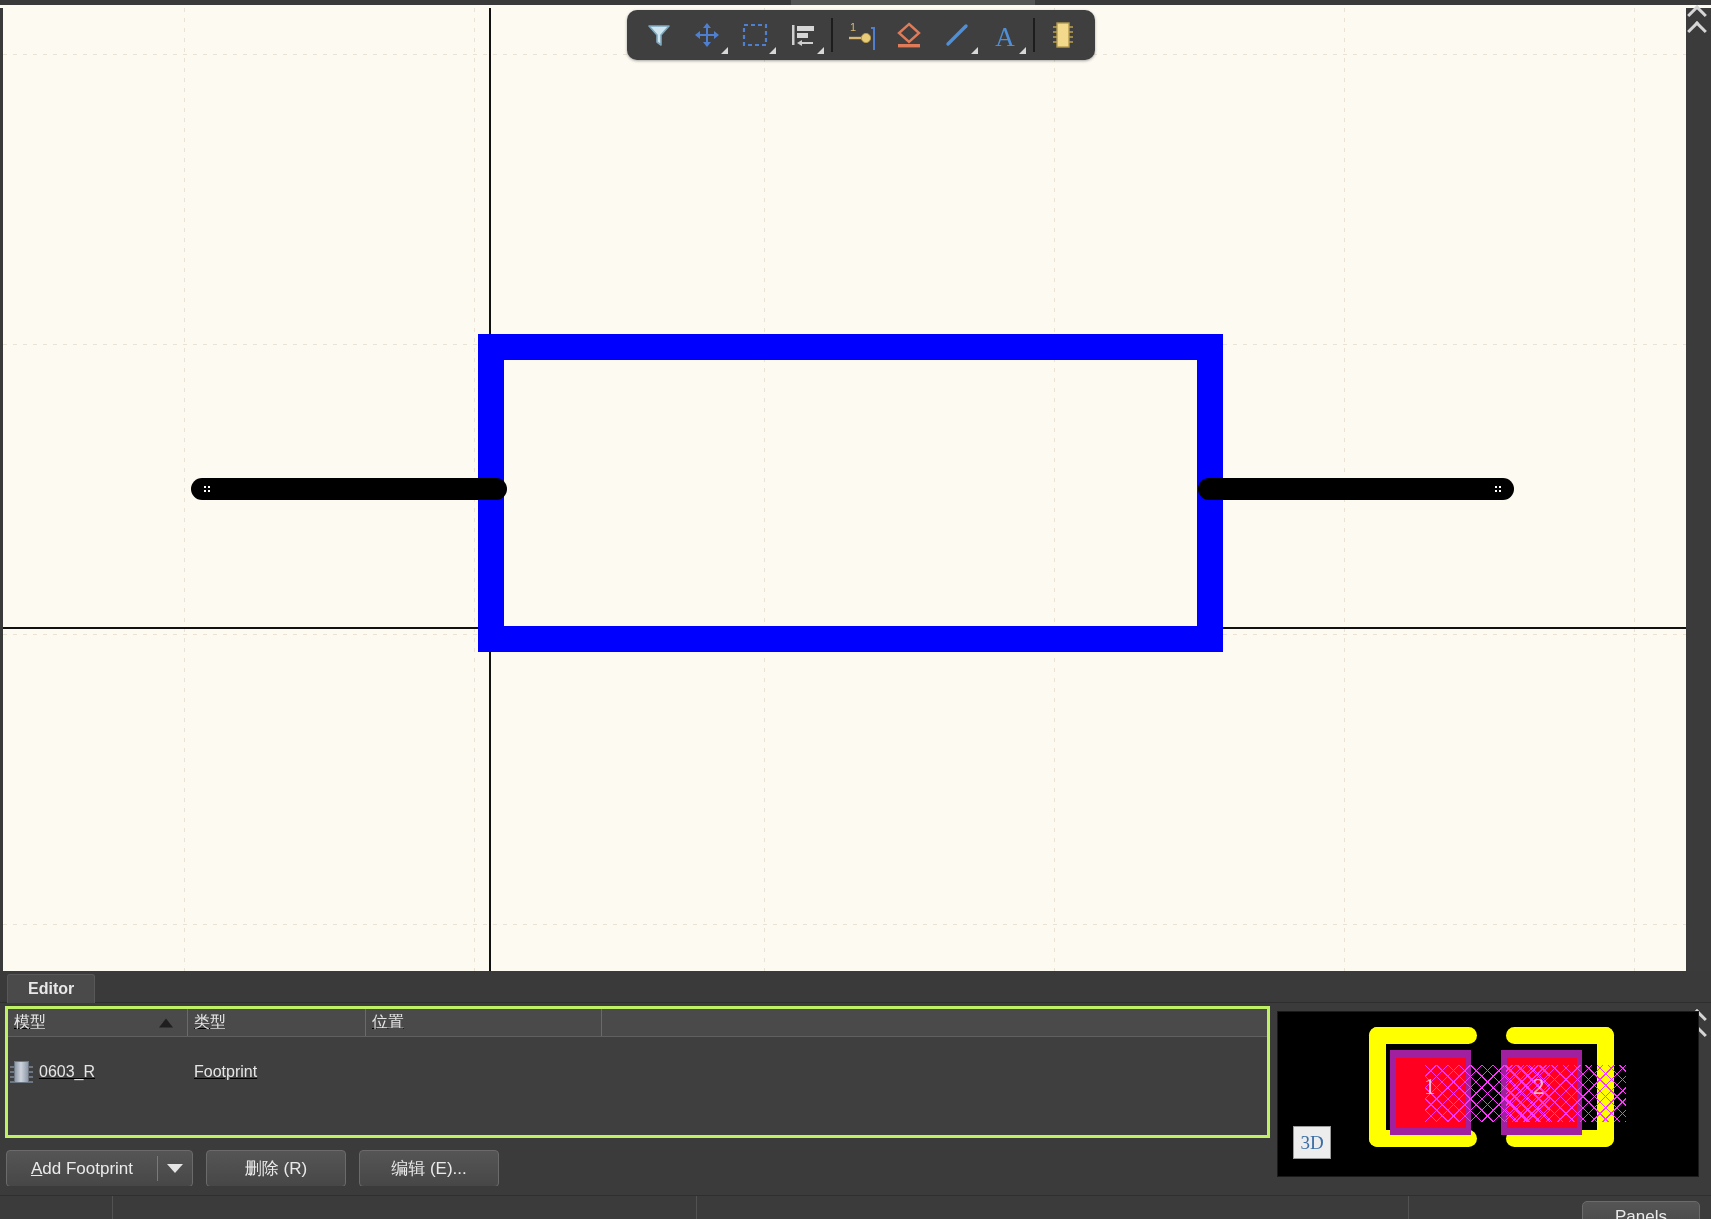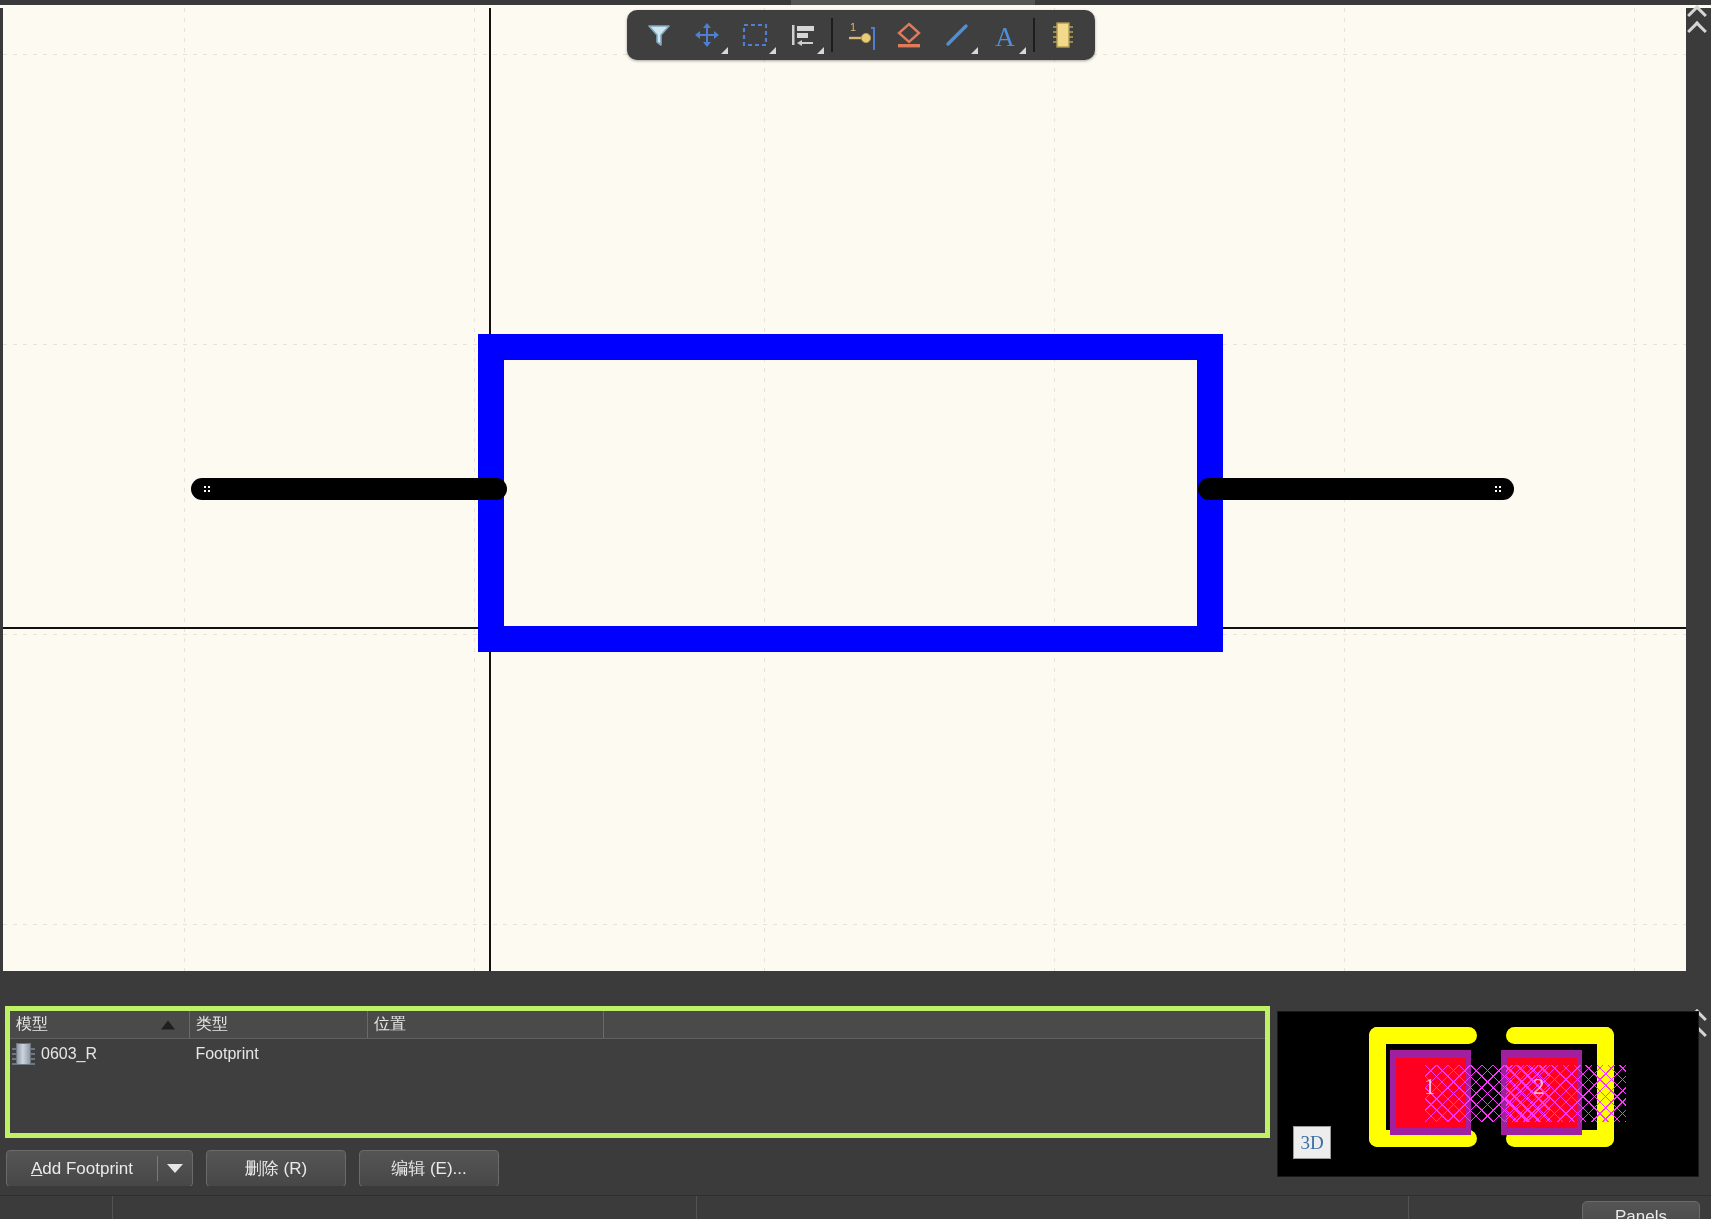--- a/index.html
+++ b/index.html
@@ -121,21 +121,22 @@
     border-bottom: none;
     border-radius: 3px 3px 0 0;
     color: #e8e8e8; font-size: 16px; font-weight: bold;
     cursor: pointer;
   }
 
   .list-panel {
     position: absolute; left: 5px; top: 35px;
     width: 1265px; height: 132px;
     background: #3f3f3f;
-    border: 5px solid #bef264;
+    border: 3px solid #bef264;
+    text-decoration: underline;
   }
   .list-head {
     display: flex; height: 28px;
     background: #4a4a4a;
     border-bottom: 1px solid #606060;
   }
   .lh-cell {
     position: relative;
     display: flex; align-items: center;
     color: #e6e6e6; font-size: 16px;
@@ -148,20 +149,21 @@
     width: 0; height: 0;
     border-left: 7px solid transparent;
     border-right: 7px solid transparent;
     border-bottom: 9px solid #1f1f1f;
   }
   .list-body { position: relative; }
   .row {
     display: flex; align-items: center; height: 30px;
     color: #e6e6e6; font-size: 16px;
     cursor: pointer;
+    margin-top: 20px;
   }
   .row-cell { padding-left: 6px; display: flex; align-items: center; gap: 10px; }
   .chip-icon {
     display: inline-block; width: 15px; height: 22px;
     background: linear-gradient(to right, #8f9aa8 0%, #cdd4dd 45%, #8f9aa8 100%);
     border: 1px solid #6d7683;
     position: relative;
   }
   .chip-icon::before, .chip-icon::after {
     content: ""; position: absolute; width: 5px; height: 1.5px; background: #6d7683;
@@ -396,20 +398,25 @@
     </div>
   </div>
 
   <div class="chev chev-top">
     <i></i>
     <i></i>
   </div>
 
   <div class="dock">
 
+    <div class="tabstrip">
+      <div class="tab">
+        <span>Editor</span>
+      </div>
+    </div>
 
     <div class="list-panel">
       <div class="list-head">
         <div class="lh-cell" style="width:180px">
           <span>模型</span>
           <span class="sort-caret"></span>
         </div>
         <div class="lh-cell" style="width:178px">
           <span>类型</span>
         </div>

